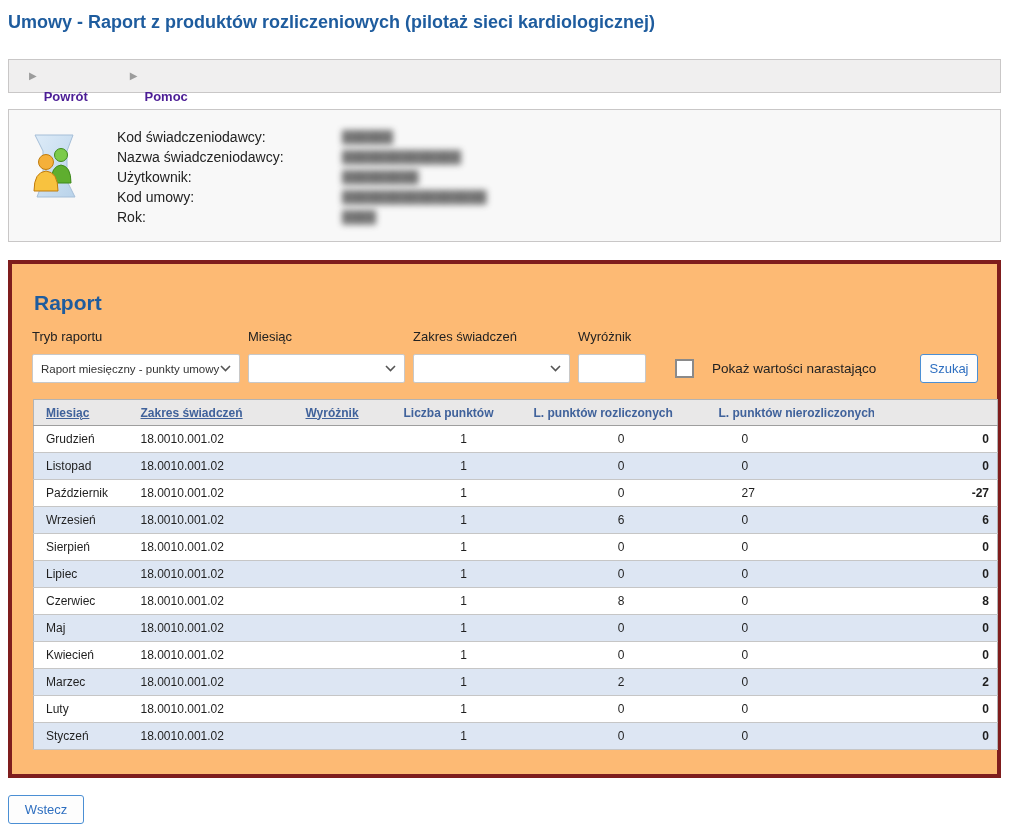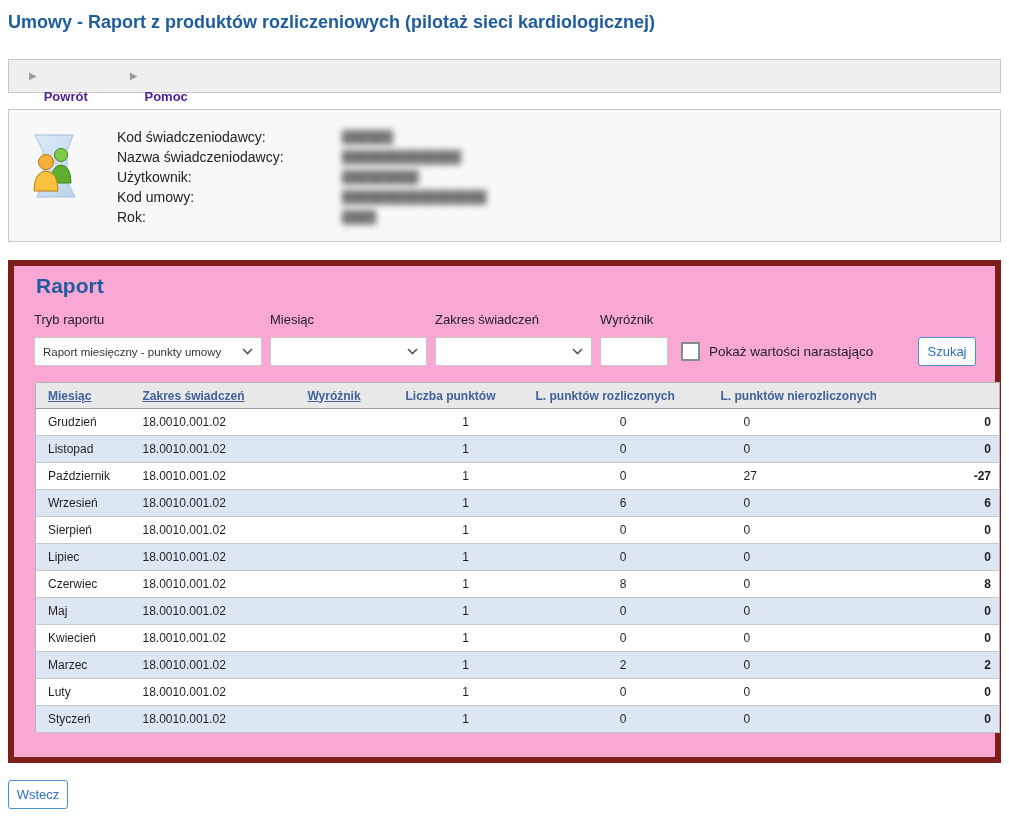--- a/index.html
+++ b/index.html
@@ -31,44 +31,44 @@
   .info-icon-wrap { width: 96px; padding-left: 8px; padding-top: 4px; }
   .info-rows { padding-top: 2px; }
   .info-row { display: flex; height: 20px; align-items: center; }
   .info-label { width: 225px; font-size: 14px; color: #222222; }
   .info-value-masked {
     font-size: 12px; color: #3a3a3a; filter: blur(3px); opacity: .7;
     letter-spacing: 0; line-height: 1;
   }
   
   .report-panel {
-    margin-top: 18px; background: #f9a8d4; border: 6px solid #7f1d1d;
-    padding: 8px 13px 24px 13px;
+    margin-top: 18px; background: #fdba74; border: 4px solid #7f1d1d;
+    padding: 27px 13px 24px 13px;
   }
   .report-heading {
     color: #1e5c9e; font-size: 21px; font-weight: bold; margin-left: 9px;
   }
   .filters {
     display: flex; margin-left: 7px; margin-top: 14px; align-items: flex-end;
   }
   .filter-group { display: flex; flex-direction: column; margin-right: 8px; }
   .filter-label { font-size: 13px; color: #222222; margin-bottom: 10px; }
   .select-box {
     height: 29px; border: 1px solid #c8c8c8; border-radius: 2px; background: #ffffff;
     display: flex; align-items: center; padding: 0 8px; cursor: pointer;
   }
   .select-box .sel-text { font-size: 11.5px; color: #333333; flex: 1; white-space: nowrap; overflow: hidden; }
-  .w-tryb { width: 228px; }
+  .w-tryb { width: 208px; }
   .w-miesiac { width: 157px; }
   .w-zakres { width: 157px; }
   .text-input {
     width: 68px; height: 29px; border: 1px solid #c8c8c8; border-radius: 2px;
     font-size: 13px; padding: 0 6px; font-family: inherit;
   }
-  .chk-group { display: flex; align-items: center; height: 29px; margin-left: 5px; }
+  .chk-group { display: flex; align-items: center; height: 29px; margin-left: 21px; gap: 9px; }
   .checkbox {
     width: 19px; height: 19px; border: 2px solid #8a8a8a; background: #ffffff;
     display: inline-block; cursor: pointer;
   }
   .chk-label { font-size: 13.5px; color: #222222; margin-left: 9px; }
   .btn {
     background: #fdfdfd; border: 1px solid #4b8fd4; border-radius: 3px;
     color: #2e6fc0; font-size: 13px; font-family: inherit; cursor: pointer;
   }
   .szukaj-btn { margin-left: auto; margin-right: 6px; width: 58px; height: 29px; align-self: flex-end; }
@@ -90,21 +90,21 @@
   }
   .report-table tr.alt td { background: #dde6f3; }
   th.c1, td.c1 { padding-left: 12px; }
   th.c2, td.c2 { padding-left: 7px; }
   th.c3, td.c3 { padding-left: 12px; }
   th.c4 { padding-left: 5px; }  td.c4 { text-align: center; }
   th.c5 { padding-left: 5px; }  td.c5 { text-align: center; }
   th.c6 { padding-left: 5px; }  td.c6 { text-align: left; padding-left: 28px; }
   td.c7 { text-align: right; padding-right: 8px; font-weight: bold; }
   
-  .wstecz-btn { margin-top: 17px; width: 60px; height: 29px; }
+  .wstecz-btn { margin-top: 17px; width: 76px; height: 29px; }
 </style>
 </head>
 <body>
 
 
 
 <h1 class="page-title">Umowy - Raport z produktów rozliczeniowych (pilotaż sieci kardiologicznej)</h1>
 
 <div class="toolbar">
   <div class="tool-item">

